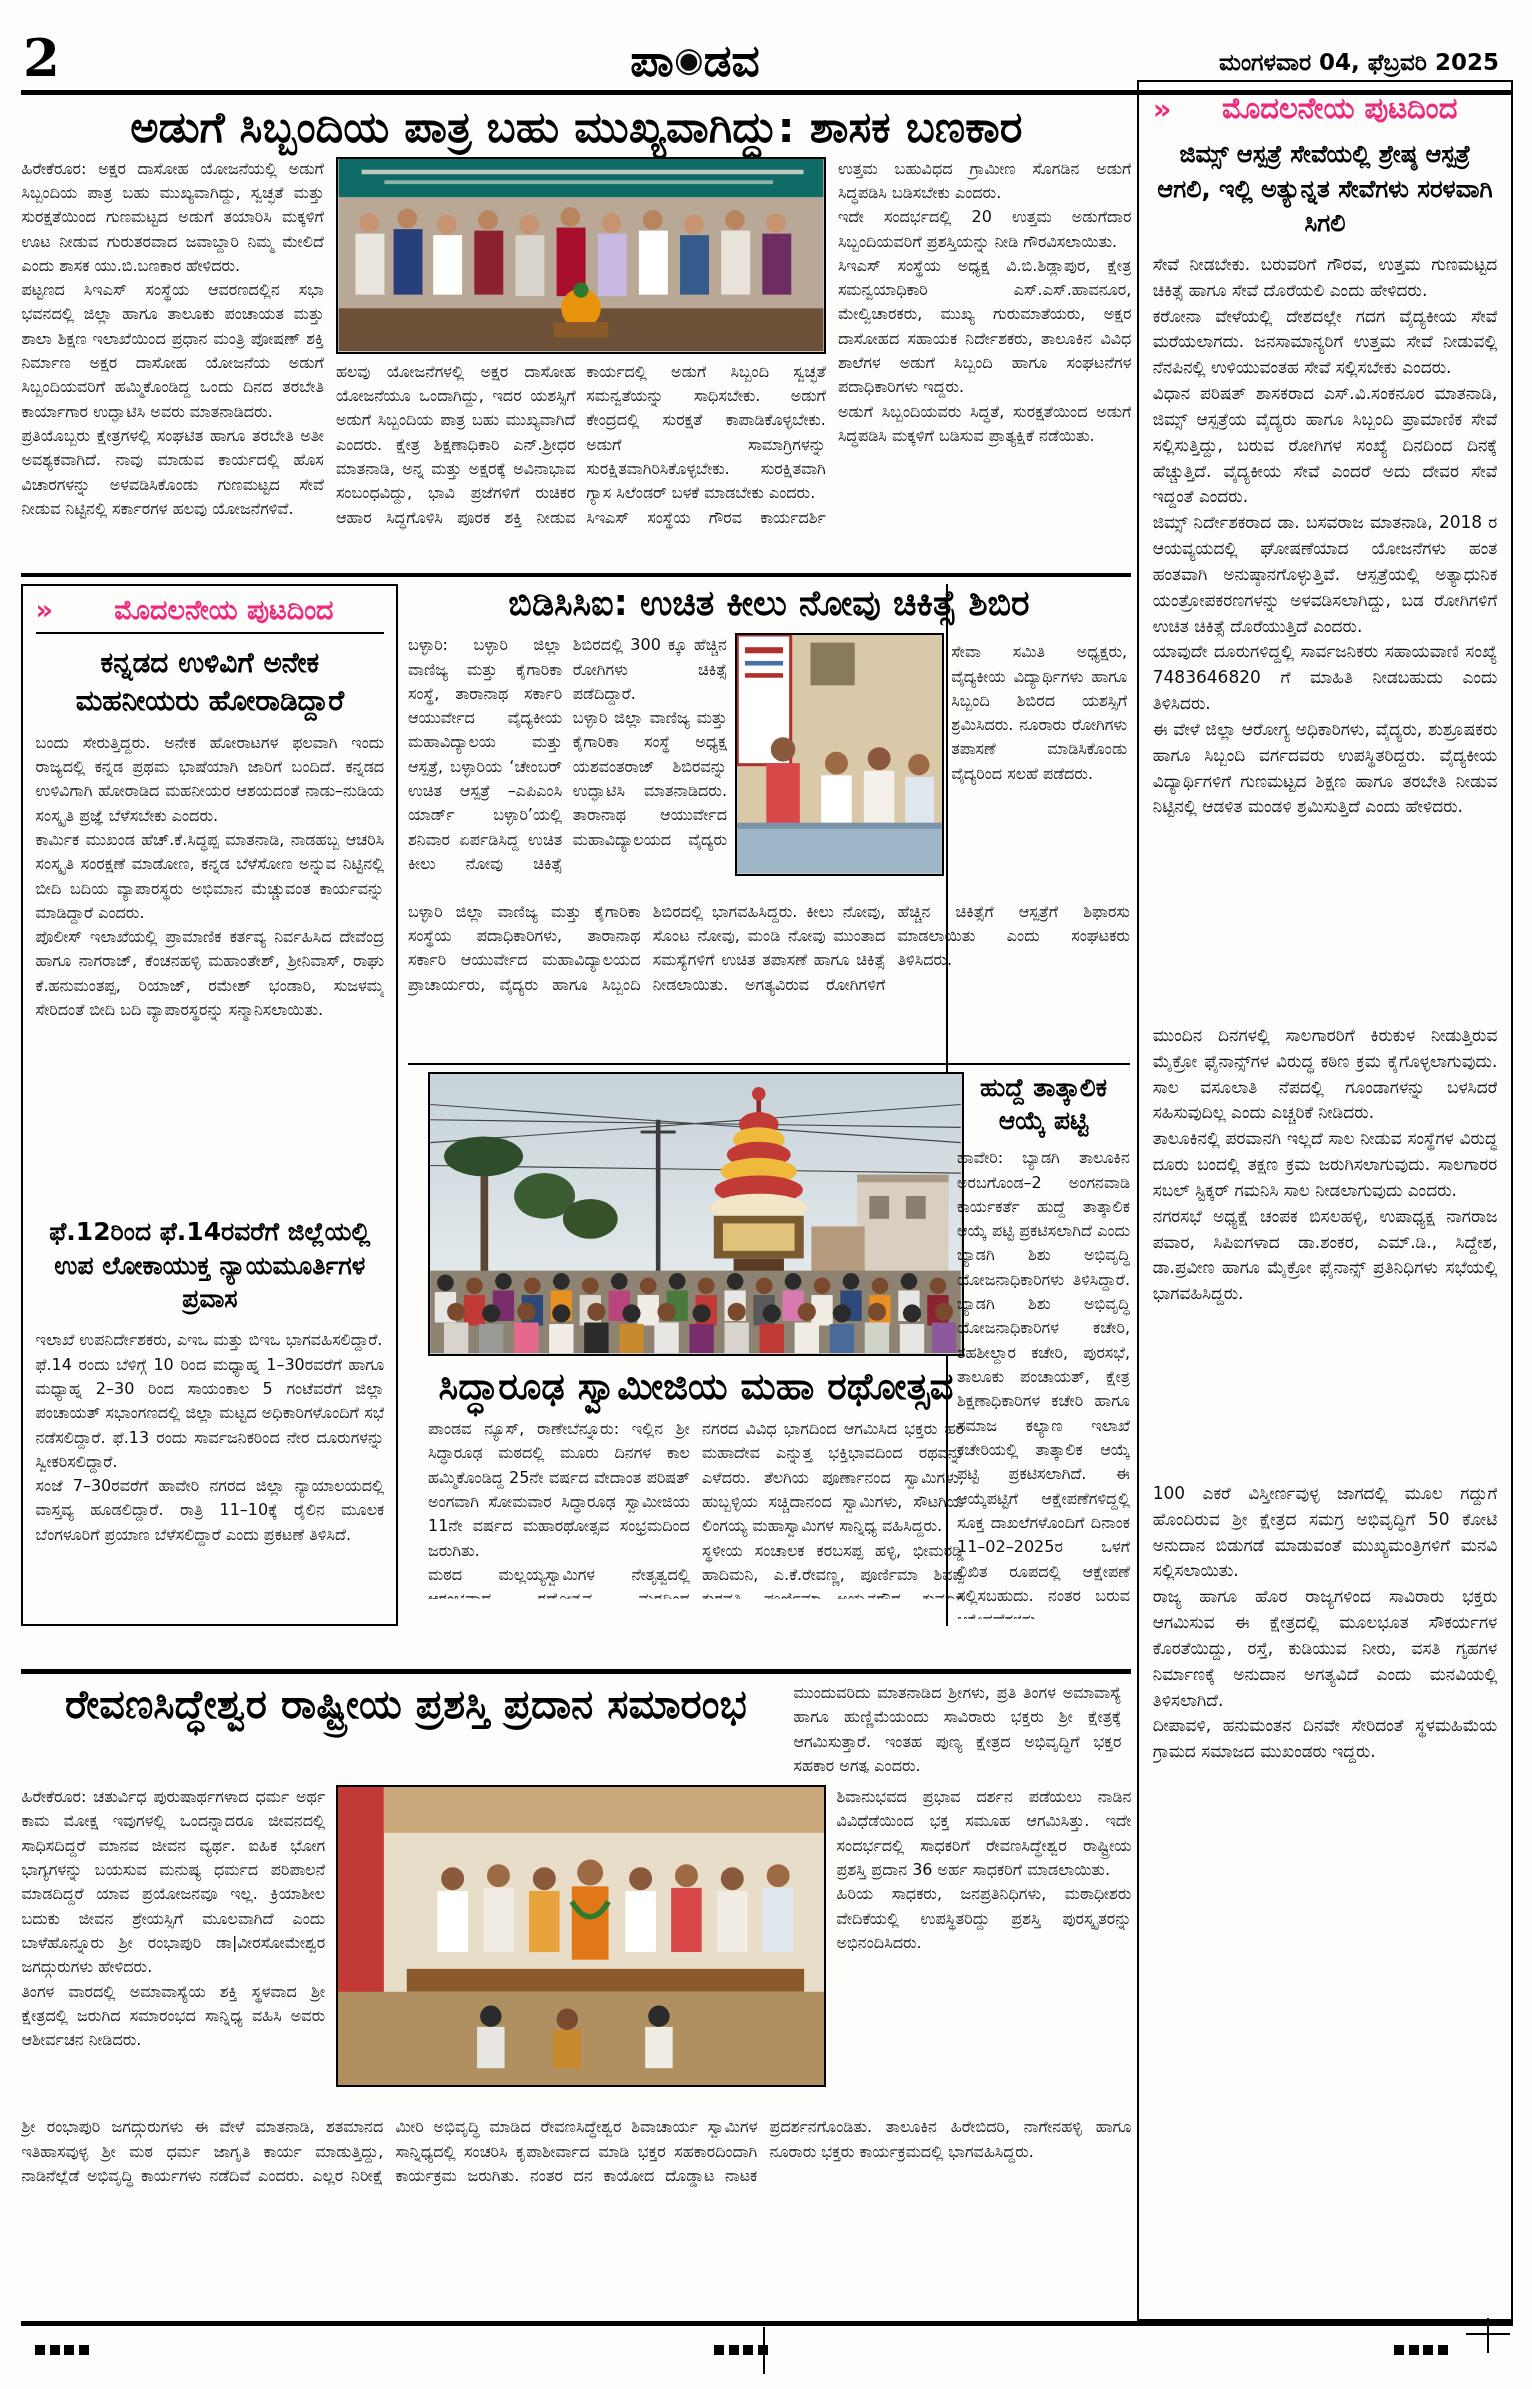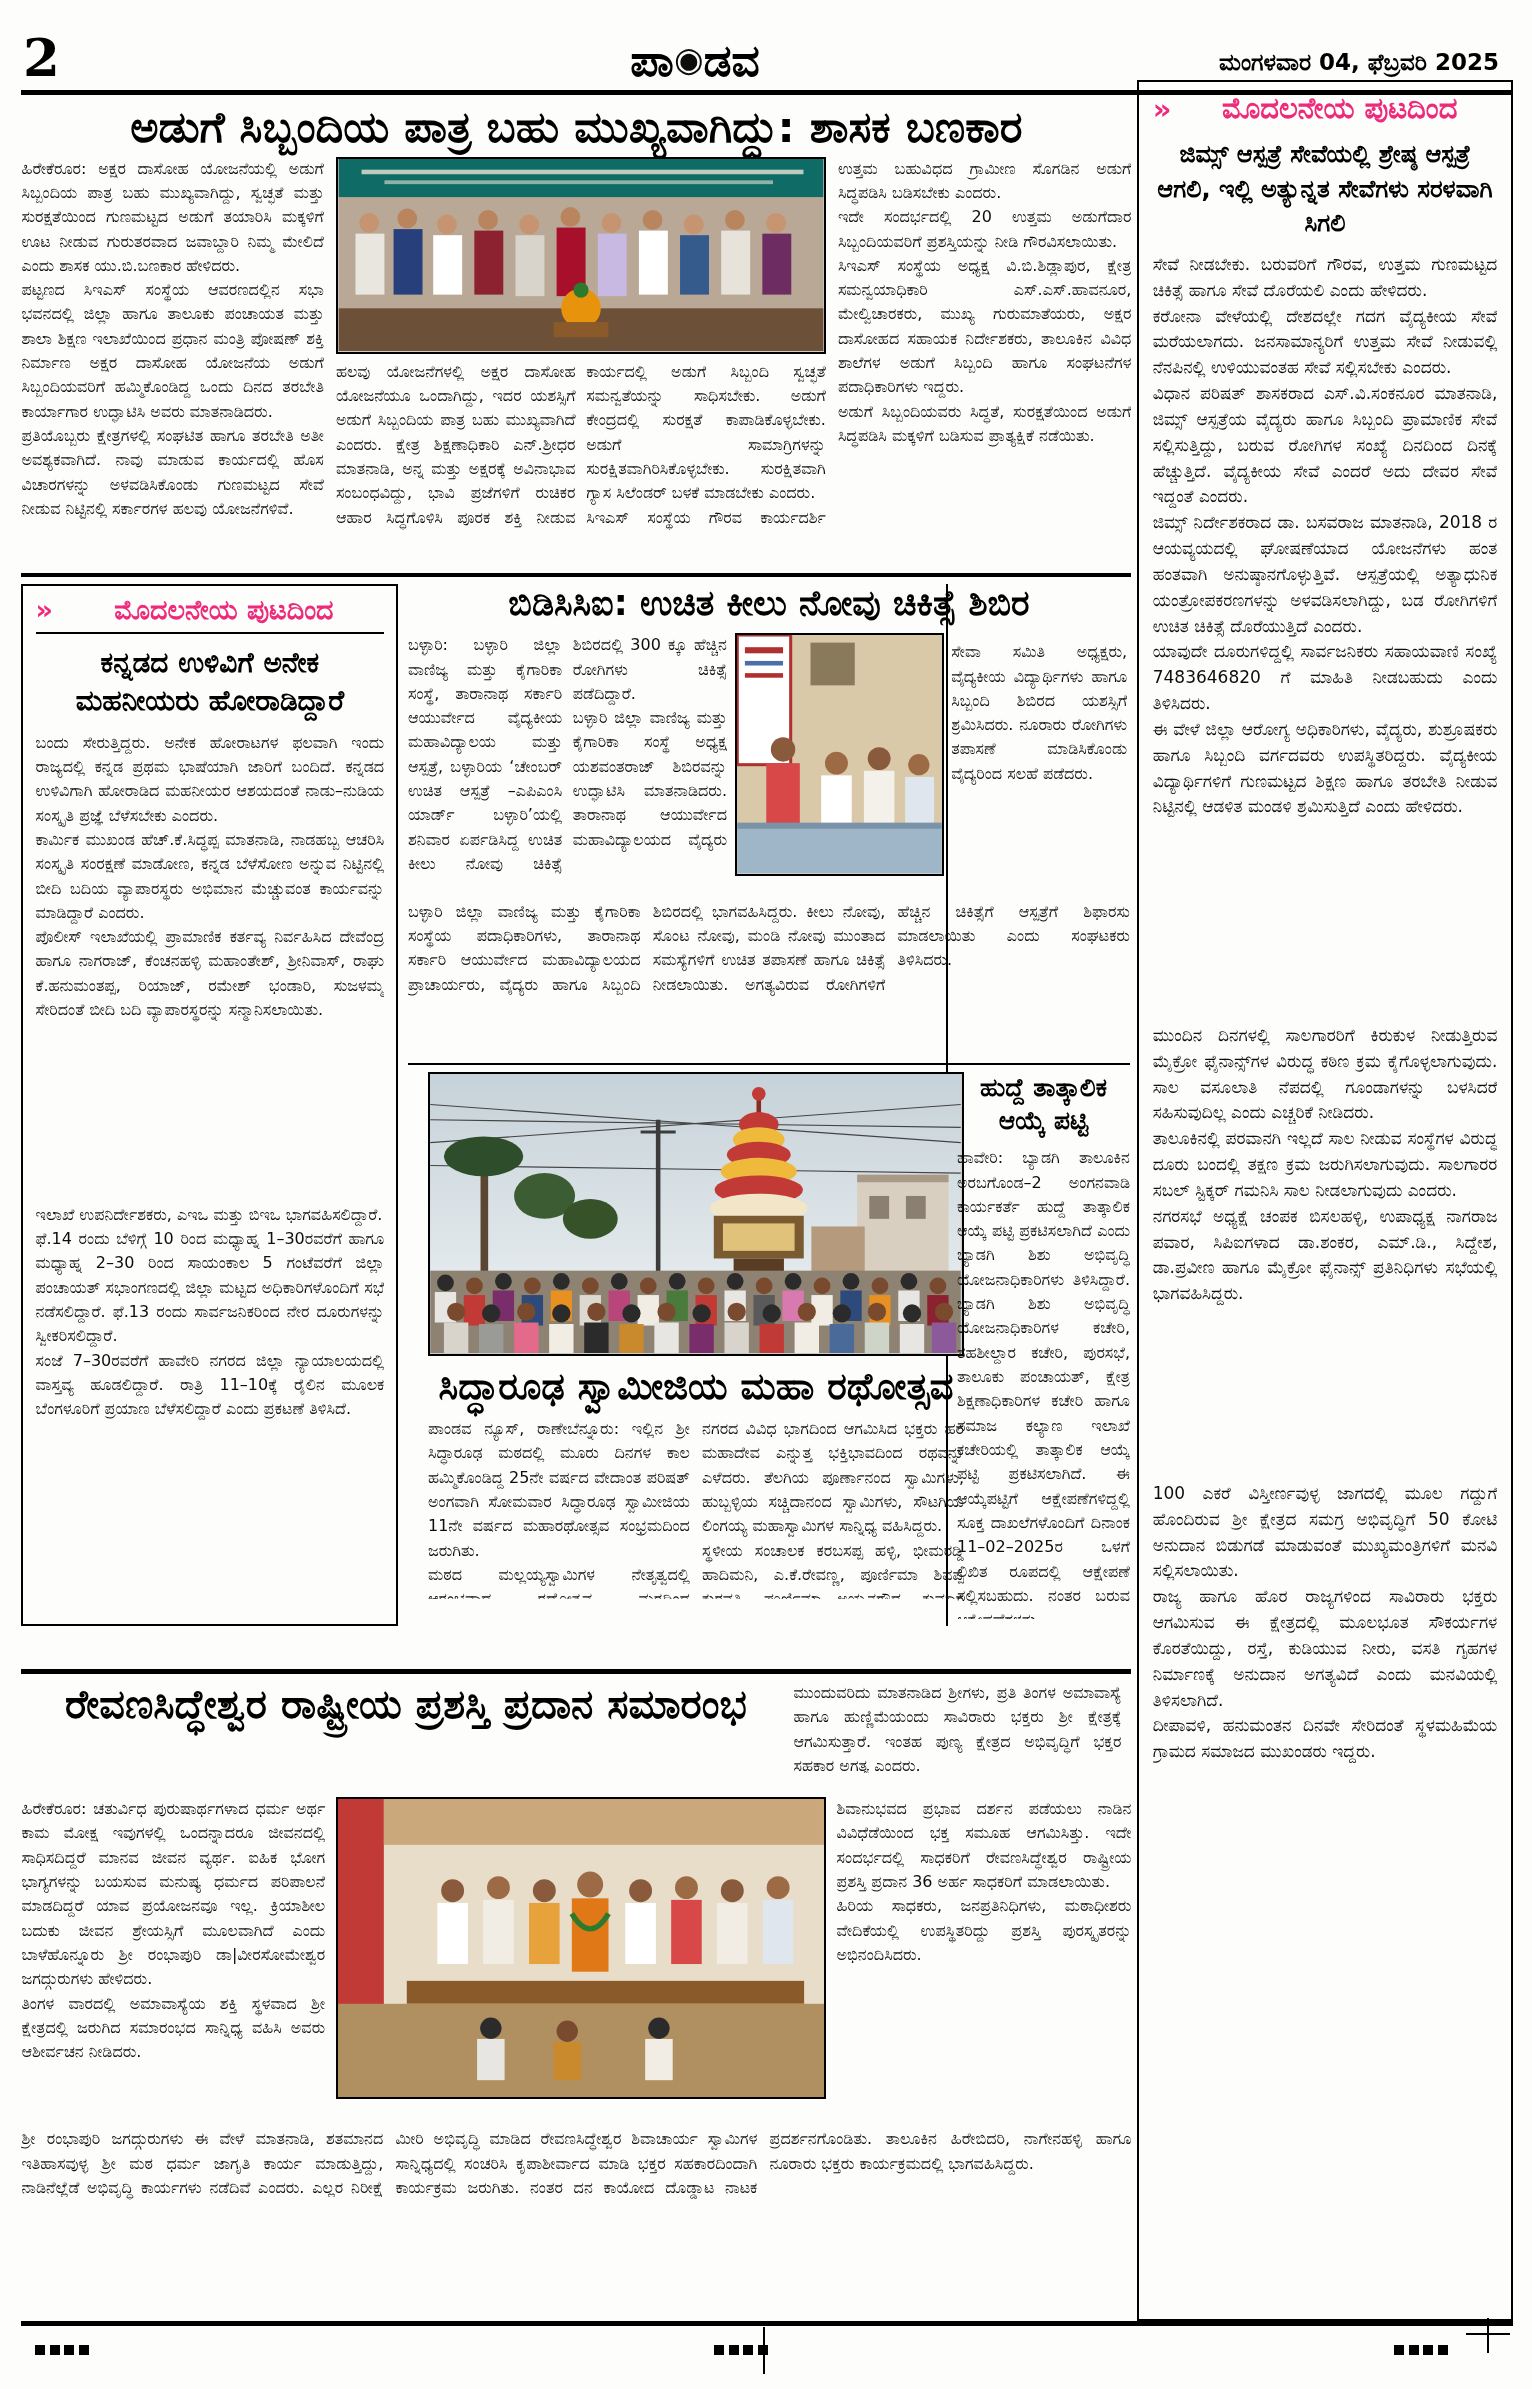--- a/index.html
+++ b/index.html
@@ -111,20 +111,21 @@
 
   <div class="abs box" style="left:21.4px;top:584px;width:377px;height:1042px;padding:7.6px 12.2px;">
     <div class="kicker" style="font-size:27px;border-bottom:2.3px solid #000;padding-bottom:6.1px;">
       <span class="pink">»</span>
       <span class="txt pink">ಮೊದಲನೇಯ ಪುಟದಿಂದ</span>
     </div>
     <div class="hl" style="font-size:28px;line-height:1.35;text-align:center;margin:10.7px 0;">ಕನ್ನಡದ ಉಳಿವಿಗೆ ಅನೇಕ ಮಹನೀಯರು ಹೋರಾಡಿದ್ದಾರೆ</div>
     <div class="b" style="height:472px;">ಬಂದು ಸೇರುತ್ತಿದ್ದರು. ಅನೇಕ ಹೋರಾಟಗಳ ಫಲವಾಗಿ ಇಂದು ರಾಜ್ಯದಲ್ಲಿ ಕನ್ನಡ ಪ್ರಥಮ ಭಾಷೆಯಾಗಿ ಜಾರಿಗೆ ಬಂದಿದೆ. ಕನ್ನಡದ ಉಳಿವಿಗಾಗಿ ಹೋರಾಡಿದ ಮಹನೀಯರ ಆಶಯದಂತೆ ನಾಡು–ನುಡಿಯ ಸಂಸ್ಕೃತಿ ಪ್ರಜ್ಞೆ ಬೆಳೆಸಬೇಕು ಎಂದರು.
 ಕಾರ್ಮಿಕ ಮುಖಂಡ ಹೆಚ್.ಕೆ.ಸಿದ್ಧಪ್ಪ ಮಾತನಾಡಿ, ನಾಡಹಬ್ಬ ಆಚರಿಸಿ ಸಂಸ್ಕೃತಿ ಸಂರಕ್ಷಣೆ ಮಾಡೋಣ, ಕನ್ನಡ ಬೆಳೆಸೋಣ ಅನ್ನುವ ನಿಟ್ಟಿನಲ್ಲಿ ಬೀದಿ ಬದಿಯ ವ್ಯಾಪಾರಸ್ಥರು ಅಭಿಮಾನ ಮೆಚ್ಚುವಂತ ಕಾರ್ಯವನ್ನು ಮಾಡಿದ್ದಾರೆ ಎಂದರು.
 ಪೊಲೀಸ್ ಇಲಾಖೆಯಲ್ಲಿ ಪ್ರಾಮಾಣಿಕ ಕರ್ತವ್ಯ ನಿರ್ವಹಿಸಿದ ದೇವೆಂದ್ರ ಹಾಗೂ ನಾಗರಾಜ್, ಕೆಂಚನಹಳ್ಳಿ ಮಹಾಂತೇಶ್, ಶ್ರೀನಿವಾಸ್, ರಾಘು ಕೆ.ಹನುಮಂತಪ್ಪ, ರಿಯಾಜ್, ರಮೇಶ್ ಭಂಡಾರಿ, ಸುಜಳಮ್ಮ ಸೇರಿದಂತೆ ಬೀದಿ ಬದಿ ವ್ಯಾಪಾರಸ್ಥರನ್ನು ಸನ್ಮಾನಿಸಲಾಯಿತು.</div>
+    <div class="hl" style="font-size:25px;line-height:1.35;text-align:center;margin:12.2px 0;">ಫೆ.12ರಿಂದ ಫೆ.14ರವರೆಗೆ ಜಿಲ್ಲೆಯಲ್ಲಿ ಉಪ ಲೋಕಾಯುಕ್ತ ನ್ಯಾಯಮೂರ್ತಿಗಳ ಪ್ರವಾಸ</div>
     <div class="b" style="height:328px;">ಇಲಾಖೆ ಉಪನಿರ್ದೇಶಕರು, ಎಇಒ ಮತ್ತು ಬಿಇಒ ಭಾಗವಹಿಸಲಿದ್ದಾರೆ.
 ಫೆ.14 ರಂದು ಬೆಳಿಗ್ಗೆ 10 ರಿಂದ ಮಧ್ಯಾಹ್ನ 1–30ರವರೆಗೆ ಹಾಗೂ ಮಧ್ಯಾಹ್ನ 2–30 ರಿಂದ ಸಾಯಂಕಾಲ 5 ಗಂಟೆವರೆಗೆ ಜಿಲ್ಲಾ ಪಂಚಾಯತ್ ಸಭಾಂಗಣದಲ್ಲಿ ಜಿಲ್ಲಾ ಮಟ್ಟದ ಅಧಿಕಾರಿಗಳೊಂದಿಗೆ ಸಭೆ ನಡೆಸಲಿದ್ದಾರೆ. ಫೆ.13 ರಂದು ಸಾರ್ವಜನಿಕರಿಂದ ನೇರ ದೂರುಗಳನ್ನು ಸ್ವೀಕರಿಸಲಿದ್ದಾರೆ.
 ಸಂಜೆ 7–30ರವರೆಗೆ ಹಾವೇರಿ ನಗರದ ಜಿಲ್ಲಾ ನ್ಯಾಯಾಲಯದಲ್ಲಿ ವಾಸ್ತವ್ಯ ಹೂಡಲಿದ್ದಾರೆ. ರಾತ್ರಿ 11–10ಕ್ಕೆ ರೈಲಿನ ಮೂಲಕ ಬೆಂಗಳೂರಿಗೆ ಪ್ರಯಾಣ ಬೆಳೆಸಲಿದ್ದಾರೆ ಎಂದು ಪ್ರಕಟಣೆ ತಿಳಿಸಿದೆ.</div>
   </div>
 
   <div class="abs" style="left:408px;top:582px;width:722px;">
     <div class="hl" style="font-size:35px;line-height:1.2;text-align:center;">ಬಿಡಿಸಿಸಿಐ: ಉಚಿತ ಕೀಲು ನೋವು ಚಿಕಿತ್ಸೆ ಶಿಬಿರ</div>
     <div style="display:flex;gap:7.6px;margin-top:9.2px;">
       <div class="b cols2" style="width:319px;height:252px;">ಬಳ್ಳಾರಿ: ಬಳ್ಳಾರಿ ಜಿಲ್ಲಾ ವಾಣಿಜ್ಯ ಮತ್ತು ಕೈಗಾರಿಕಾ ಸಂಸ್ಥೆ, ತಾರಾನಾಥ ಸರ್ಕಾರಿ ಆಯುರ್ವೇದ ವೈದ್ಯಕೀಯ ಮಹಾವಿದ್ಯಾಲಯ ಮತ್ತು ಆಸ್ಪತ್ರೆ, ಬಳ್ಳಾರಿಯ ‘ಚೇಂಬರ್ ಉಚಿತ ಆಸ್ಪತ್ರೆ –ಎಪಿಎಂಸಿ ಯಾರ್ಡ್ ಬಳ್ಳಾರಿ’ಯಲ್ಲಿ ಶನಿವಾರ ಏರ್ಪಡಿಸಿದ್ದ ಉಚಿತ ಕೀಲು ನೋವು ಚಿಕಿತ್ಸೆ ಶಿಬಿರದಲ್ಲಿ 300 ಕ್ಕೂ ಹೆಚ್ಚಿನ ರೋಗಿಗಳು ಚಿಕಿತ್ಸೆ ಪಡೆದಿದ್ದಾರೆ.
 ಬಳ್ಳಾರಿ ಜಿಲ್ಲಾ ವಾಣಿಜ್ಯ ಮತ್ತು ಕೈಗಾರಿಕಾ ಸಂಸ್ಥೆ ಅಧ್ಯಕ್ಷ ಯಶವಂತರಾಜ್ ಶಿಬಿರವನ್ನು ಉದ್ಘಾಟಿಸಿ ಮಾತನಾಡಿದರು. ತಾರಾನಾಥ ಆಯುರ್ವೇದ ಮಹಾವಿದ್ಯಾಲಯದ ವೈದ್ಯರು ರೋಗಿಗಳ ತಪಾಸಣೆ ನಡೆಸಿ ಉಚಿತ ಔಷಧಿ ವಿತರಿಸಿದರು.</div>
@@ -294,21 +295,21 @@
     <div class="b" style="margin-top:9.2px;height:473px;">ಹಾವೇರಿ: ಬ್ಯಾಡಗಿ ತಾಲೂಕಿನ ಅರಬಗೊಂಡ–2 ಅಂಗನವಾಡಿ ಕಾರ್ಯಕರ್ತೆ ಹುದ್ದೆ ತಾತ್ಕಾಲಿಕ ಆಯ್ಕೆ ಪಟ್ಟಿ ಪ್ರಕಟಿಸಲಾಗಿದೆ ಎಂದು ಬ್ಯಾಡಗಿ ಶಿಶು ಅಭಿವೃದ್ಧಿ ಯೋಜನಾಧಿಕಾರಿಗಳು ತಿಳಿಸಿದ್ದಾರೆ. ಬ್ಯಾಡಗಿ ಶಿಶು ಅಭಿವೃದ್ಧಿ ಯೋಜನಾಧಿಕಾರಿಗಳ ಕಚೇರಿ, ತಹಶೀಲ್ದಾರ ಕಚೇರಿ, ಪುರಸಭೆ, ತಾಲೂಕು ಪಂಚಾಯತ್, ಕ್ಷೇತ್ರ ಶಿಕ್ಷಣಾಧಿಕಾರಿಗಳ ಕಚೇರಿ ಹಾಗೂ ಸಮಾಜ ಕಲ್ಯಾಣ ಇಲಾಖೆ ಕಚೇರಿಯಲ್ಲಿ ತಾತ್ಕಾಲಿಕ ಆಯ್ಕೆ ಪಟ್ಟಿ ಪ್ರಕಟಿಸಲಾಗಿದೆ. ಈ ಆಯ್ಕೆಪಟ್ಟಿಗೆ ಆಕ್ಷೇಪಣೆಗಳಿದ್ದಲ್ಲಿ ಸೂಕ್ತ ದಾಖಲೆಗಳೊಂದಿಗೆ ದಿನಾಂಕ 11–02–2025ರ ಒಳಗೆ ಲಿಖಿತ ರೂಪದಲ್ಲಿ ಆಕ್ಷೇಪಣೆ ಸಲ್ಲಿಸಬಹುದು. ನಂತರ ಬರುವ ಆಕ್ಷೇಪಣೆಗಳನ್ನು ಪರಿಗಣಿಸಲಾಗುವುದಿಲ್ಲ ಎಂದು ಪ್ರಕಟಣೆಯಲ್ಲಿ ತಿಳಿಸಿದ್ದಾರೆ.</div>
   </div>
 
   <div class="abs rule" style="left:21.4px;top:1669px;width:1110px;height:4.6px;"></div>
 
   <div class="abs" style="left:21.4px;top:1681px;width:1110px;">
     <div style="display:flex;gap:3px;align-items:flex-start;">
       <div class="hl" style="width:769px;font-size:40px;line-height:1.15;text-align:center;">ರೇವಣಸಿದ್ಧೇಶ್ವರ ರಾಷ್ಟ್ರೀಯ ಪ್ರಶಸ್ತಿ ಪ್ರದಾನ ಸಮಾರಂಭ</div>
       <div class="b" style="width:328px;height:92px;">ಮುಂದುವರಿದು ಮಾತನಾಡಿದ ಶ್ರೀಗಳು, ಪ್ರತಿ ತಿಂಗಳ ಅಮಾವಾಸ್ಯೆ ಹಾಗೂ ಹುಣ್ಣಿಮೆಯಂದು ಸಾವಿರಾರು ಭಕ್ತರು ಶ್ರೀ ಕ್ಷೇತ್ರಕ್ಕೆ ಆಗಮಿಸುತ್ತಾರೆ. ಇಂತಹ ಪುಣ್ಯ ಕ್ಷೇತ್ರದ ಅಭಿವೃದ್ಧಿಗೆ ಭಕ್ತರ ಸಹಕಾರ ಅಗತ್ಯ ಎಂದರು.</div>
     </div>
-    <div style="display:flex;gap:10.7px;margin-top:24px;height:321px;">
+    <div style="display:flex;gap:10.7px;margin-top:12px;height:321px;">
       <div class="b" style="width:304px;height:321px;">ಹಿರೇಕೆರೂರ: ಚತುರ್ವಿಧ ಪುರುಷಾರ್ಥಗಳಾದ ಧರ್ಮ ಅರ್ಥ ಕಾಮ ಮೋಕ್ಷ ಇವುಗಳಲ್ಲಿ ಒಂದನ್ನಾದರೂ ಜೀವನದಲ್ಲಿ ಸಾಧಿಸದಿದ್ದರೆ ಮಾನವ ಜೀವನ ವ್ಯರ್ಥ. ಐಹಿಕ ಭೋಗ ಭಾಗ್ಯಗಳನ್ನು ಬಯಸುವ ಮನುಷ್ಯ ಧರ್ಮದ ಪರಿಪಾಲನೆ ಮಾಡದಿದ್ದರೆ ಯಾವ ಪ್ರಯೋಜನವೂ ಇಲ್ಲ. ಕ್ರಿಯಾಶೀಲ ಬದುಕು ಜೀವನ ಶ್ರೇಯಸ್ಸಿಗೆ ಮೂಲವಾಗಿದೆ ಎಂದು ಬಾಳೆಹೊನ್ನೂರು ಶ್ರೀ ರಂಭಾಪುರಿ ಡಾ|ವೀರಸೋಮೇಶ್ವರ ಜಗದ್ಗುರುಗಳು ಹೇಳಿದರು.
 ತಿಂಗಳ ವಾರದಲ್ಲಿ ಅಮಾವಾಸ್ಯೆಯ ಶಕ್ತಿ ಸ್ಥಳವಾದ ಶ್ರೀ ಕ್ಷೇತ್ರದಲ್ಲಿ ಜರುಗಿದ ಸಮಾರಂಭದ ಸಾನ್ನಿಧ್ಯ ವಹಿಸಿ ಅವರು ಆಶೀರ್ವಚನ ನೀಡಿದರು.</div>
       <div class="photoframe" style="width:490px;height:302px;">
         <svg width="486" height="298" viewBox="0 0 636 390">
           <rect width="636" height="390" fill="#e8ddc8"></rect>
           <rect width="60" height="390" fill="#c23a35"></rect>
           <rect x="60" y="0" width="576" height="60" fill="#caa87c"></rect>
           <g>
             <circle cx="150" cy="120" r="15" fill="#8a5a3c"></circle>
               <rect x="130" y="136" width="40" height="80" fill="#ffffff"></rect>

